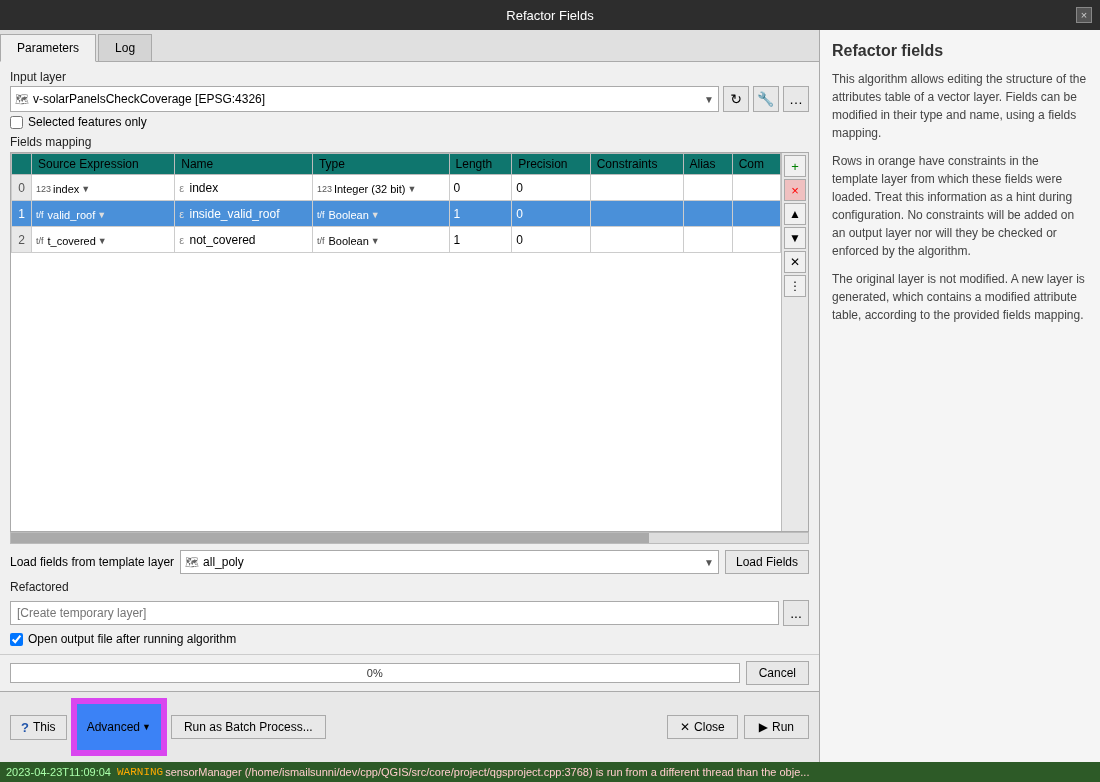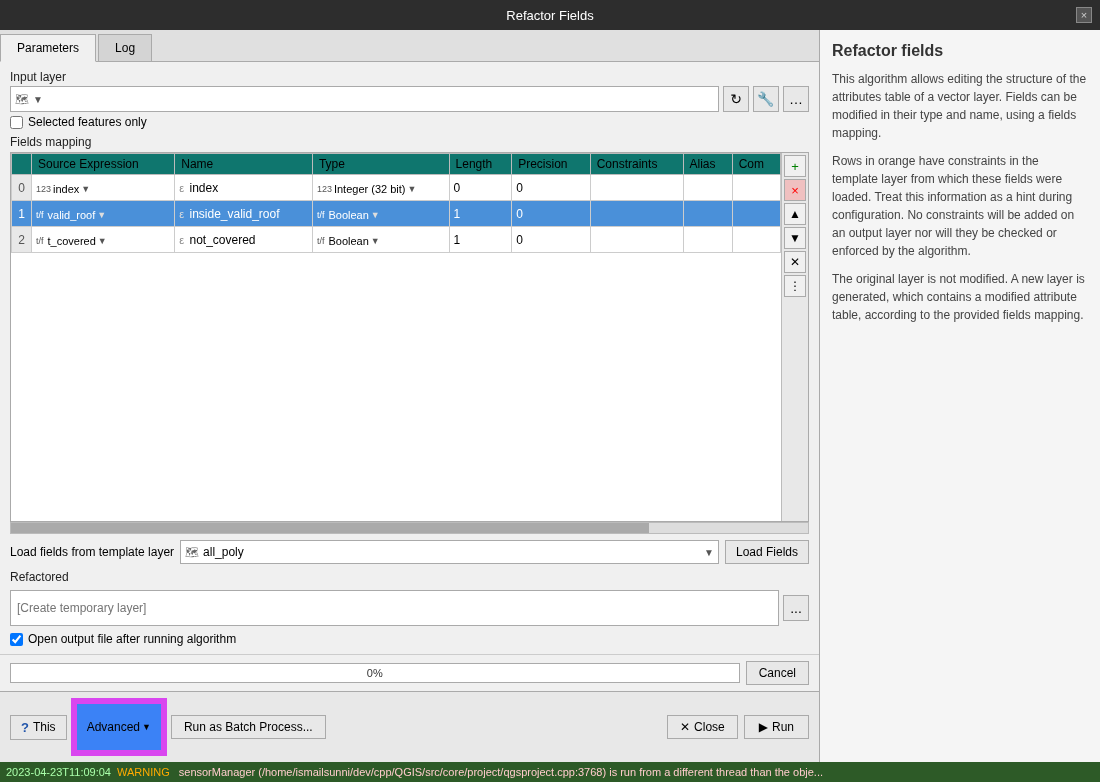--- a/index.html
+++ b/index.html
@@ -290,21 +290,21 @@
     }
 
     .refactored-input-row {
       display: flex;
       align-items: center;
       gap: 4px;
     }
 
     .refactored-input {
       flex: 1;
-      height: 36px;
+      height: 24px;
       border: 1px solid #aaa;
       background: #fff;
       padding: 0 6px;
       font-size: 12px;
       color: #888;
     }
 
     
     .progress-area {
       background: #f0f0f0;
@@ -448,21 +448,22 @@
       overflow: hidden;
     }
 
     .status-timestamp {
       color: #aaffaa;
       margin-right: 6px;
     }
 
     .status-level {
       color: #ffaa00;
-      margin-right: 9px;
+      margin-right: 2px;
+      font-family: Liberation Mono, monospace;
     }
 
     .progress-cancel-row {
       display: flex;
       align-items: center;
       gap: 6px;
     }
 
     .horizontal-scrollbar {
       height: 12px;
@@ -503,20 +504,21 @@
         </div>
       </div>
 
       <div class="params-content">
 
         <div>
           <div class="field-label">Input layer</div>
           <div class="input-row">
             <div class="layer-select" style="flex:1; display:flex; align-items:center; gap:4px; height:26px; border:1px solid #aaa; background:#fff; padding:0 4px; cursor:pointer;">
               <span style="font-size:11px; color:#666;">🗺</span>
+              <span class="layer-select-text">v-solarPanelsCheckCoverage [EPSG:4326]</span>
               <span class="layer-select-arrow">▼</span>
             </div>
             <div class="icon-btn" title="Refresh">↻</div>
             <div class="icon-btn" title="Settings">🔧</div>
             <div class="icon-btn" title="Browse">…</div>
           </div>
           <div class="checkbox-row" style="margin-top:3px;">
             <input type="checkbox" style="">
             <span>Selected features only</span>
           </div>

